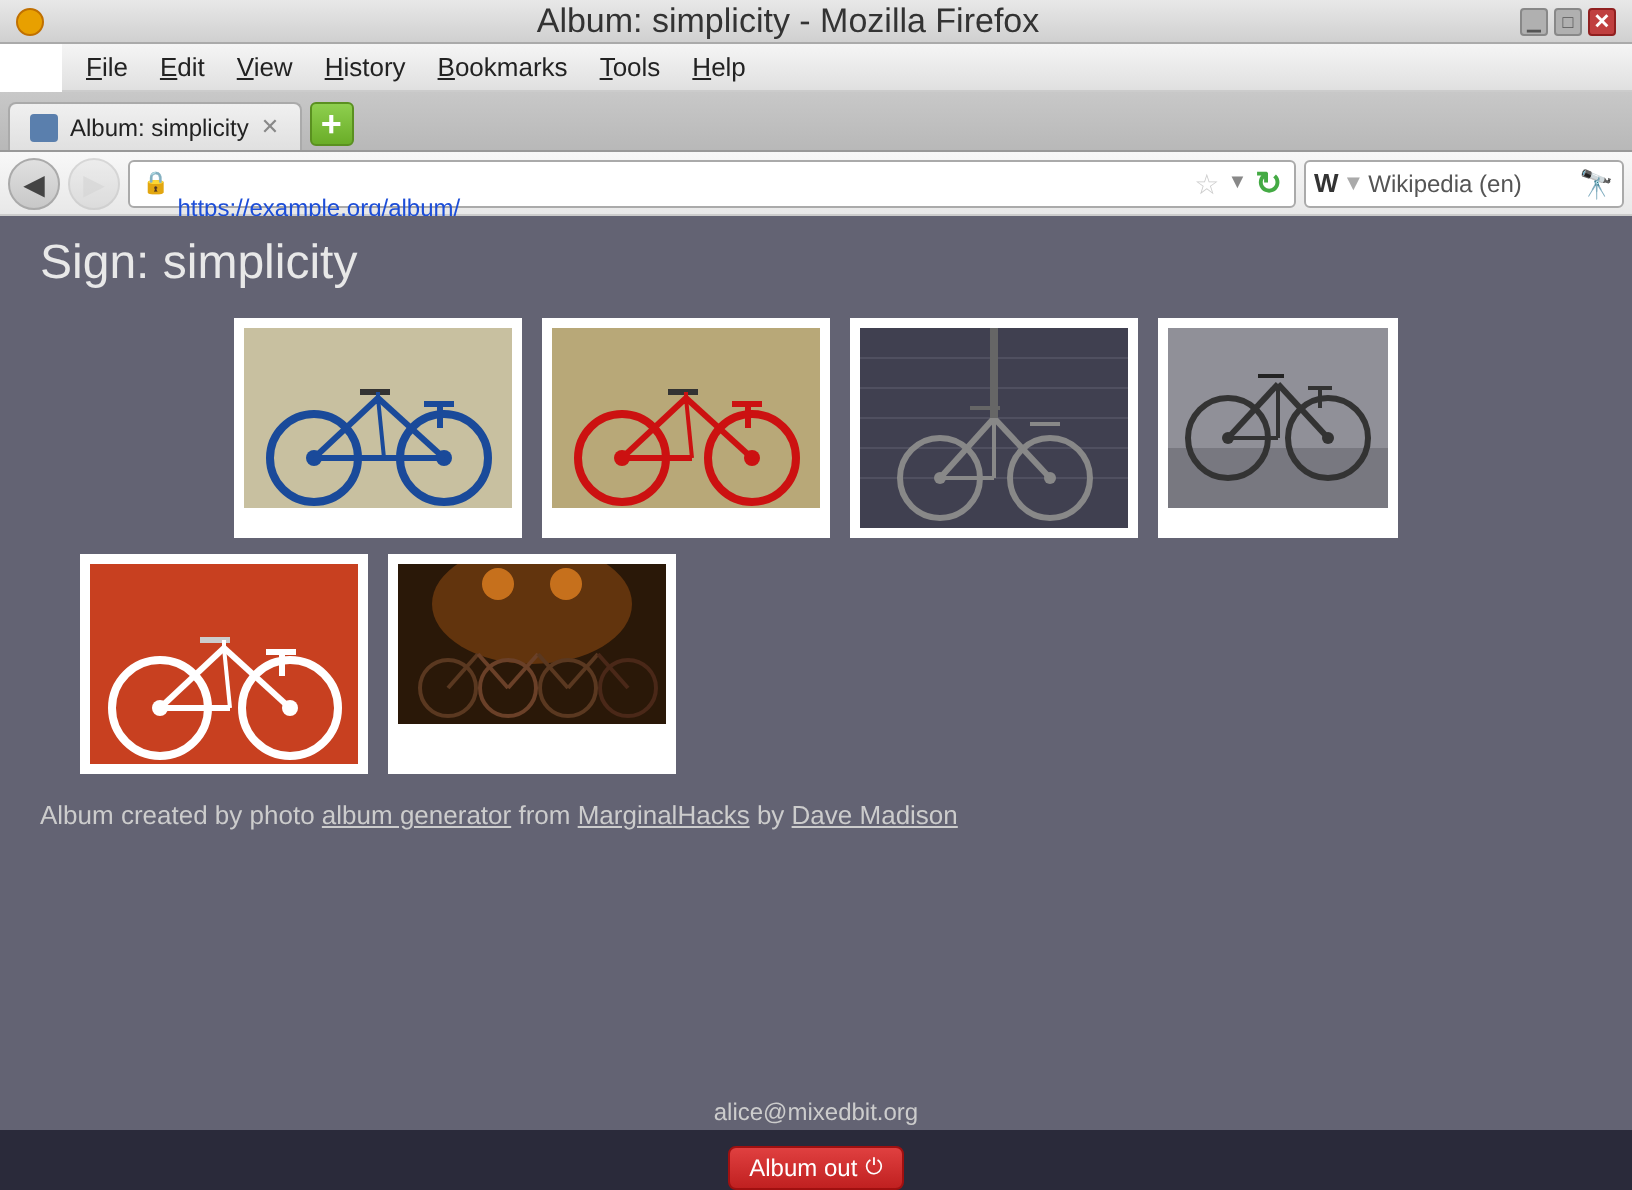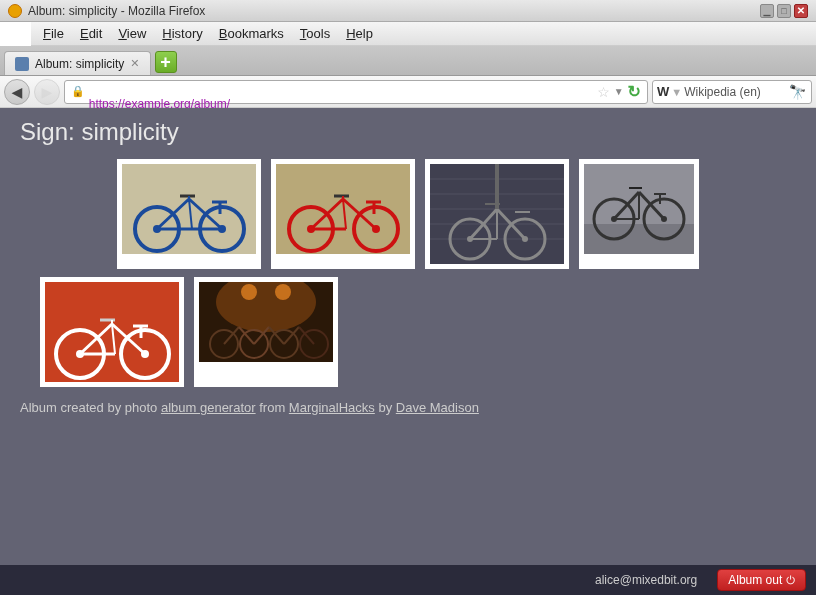--- a/index.html
+++ b/index.html
@@ -11,21 +11,21 @@
       height: 22px;
       display: flex;
       align-items: center;
       padding: 0 8px;
       border-bottom: 1px solid #aaa;
       font-size: 12px;
     }
     .title-bar-icon { width: 16px; height: 16px; margin-right: 4px; display: flex; gap: 2px; align-items: center; }
     .title-bar-icon span { width: 14px; height: 14px; border-radius: 50%; display: inline-block; }
     .tb-orange { background: #e8a000; border: 1px solid #c07000; }
-    .title-bar-text { flex: 1; text-align: left; font-size: 12px; color: #333; }
+    .title-bar-text { flex: 1; text-align: center; font-size: 17px; color: #333; }
     .title-bar-close { width: 14px; height: 14px; border-radius: 2px; background: #c04040; border: 1px solid #902020; display: flex; align-items: center; justify-content: center; cursor: pointer; color: #fff; font-size: 10px; font-weight: bold; }
 
     
     .menu-bar {
       background: linear-gradient(to bottom, #f5f5f5, #e0e0e0);
       height: 24px;
       display: flex;
       align-items: center;
       padding: 0 4px;
       border-bottom: 1px solid #ccc;
@@ -103,21 +103,21 @@
       border: 1px solid #aaa;
       border-radius: 3px;
       background: #fff;
       display: flex;
       align-items: center;
       padding: 0 6px;
       font-size: 12px;
       gap: 4px;
     }
     .lock-icon { color: #888; font-size: 11px; }
-    .address-text { color: #a21caf; font-size: 12px; flex: 1; margin-top: 24px; }
+    .address-text { color: #1d4ed8; font-size: 12px; flex: 1; margin-top: 24px; }
     .star-icon { color: #ccc; font-size: 14px; cursor: pointer; }
     .search-bar {
       height: 24px;
       border: 1px solid #aaa;
       border-radius: 3px;
       background: #fff;
       display: flex;
       align-items: center;
       padding: 0 4px;
       font-size: 12px;
@@ -157,21 +157,22 @@
       position: fixed;
       bottom: 0;
       left: 0;
       right: 0;
       height: 30px;
       background: #2a2a3a;
       display: flex;
       align-items: center;
       justify-content: flex-end;
       padding: 0 10px;
-      gap: 20px;
+      gap: 10px;
+      flex-direction: column;
     }
     .user-email {
       color: #ccc;
       font-size: 12px;
     }
     .sign-out-btn {
       background: linear-gradient(to bottom, #e04040, #c02020);
       border: 1px solid #a01010;
       border-radius: 4px;
       color: #fff;

